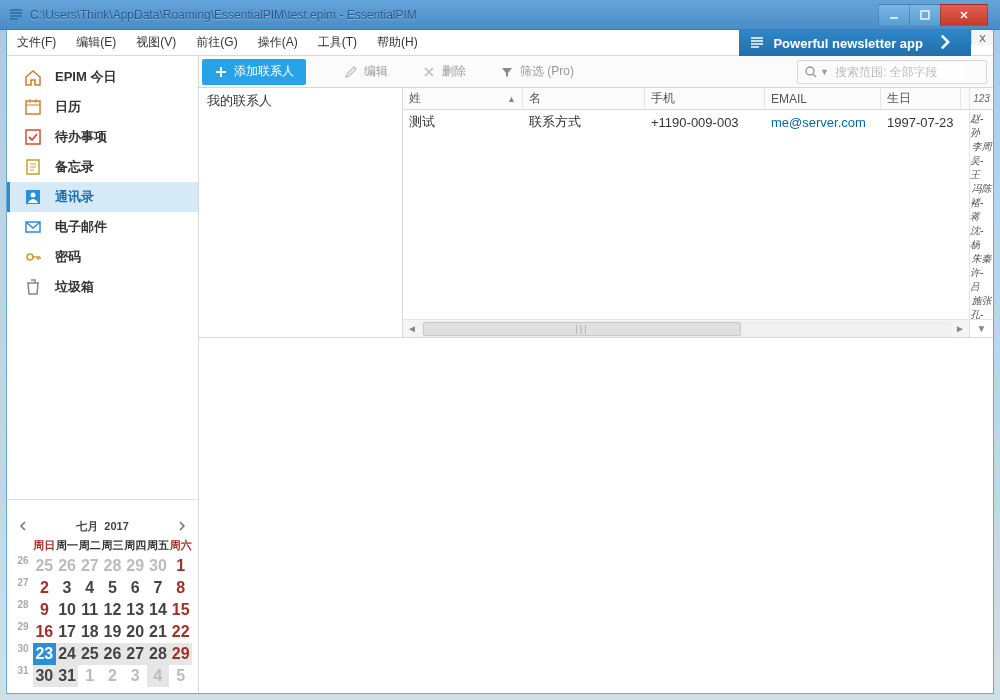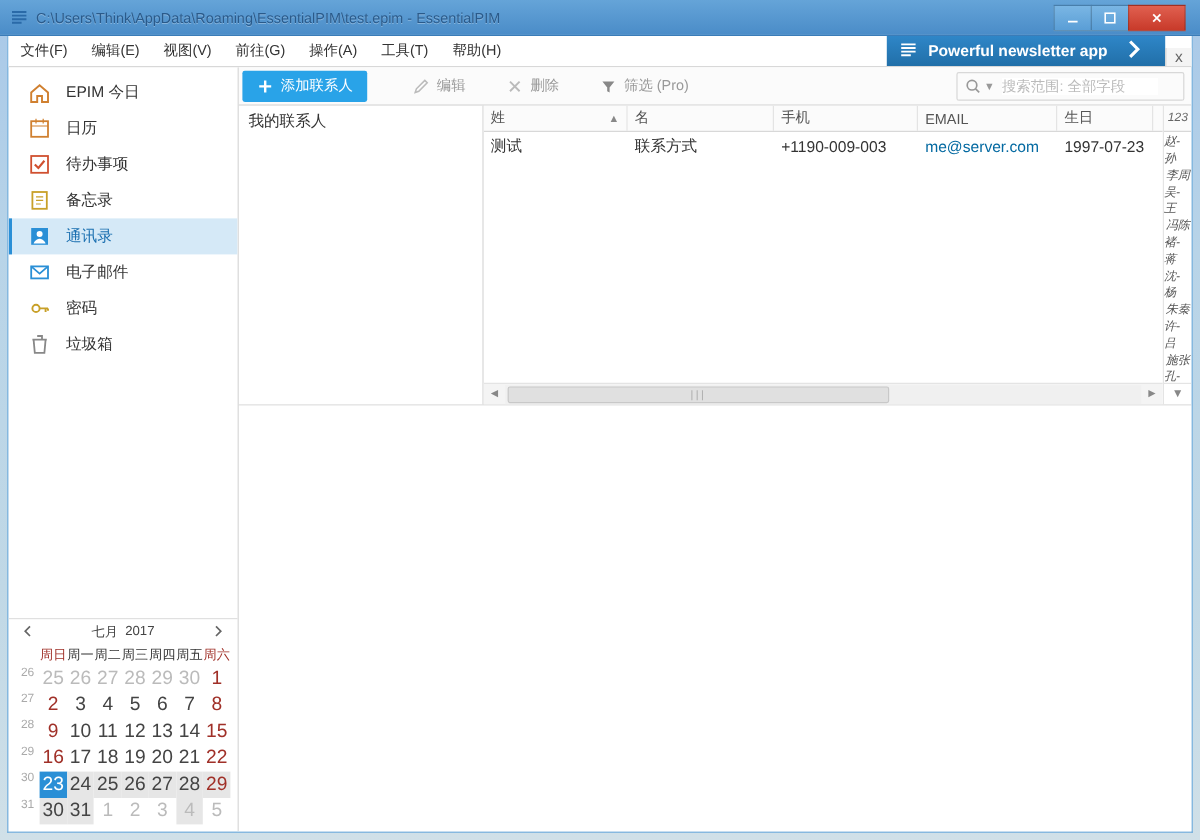--- a/index.html
+++ b/index.html
@@ -12,41 +12,41 @@
 .titlebar .title { flex: 1; font-size: 12px; color: #2a5a8a; text-shadow: 0 1px 0 rgba(255,255,255,0.3); }
 .win-btns { display: flex; }
 .win-btn { width: 32px; height: 22px; display: flex; align-items: center; justify-content: center; border: 1px solid rgba(0,0,0,0.2); background: linear-gradient(180deg,#7ab6e4,#5a9ed6); margin-left:-1px; }
 .win-btn.close { background: linear-gradient(180deg,#e06050,#c83a2a); width: 48px; border-top-right-radius:0; }
 .win-btn svg { width: 12px; height: 12px; }
 
 
 .frame { flex:1; margin: 0 6px 6px 6px; background:#fff; border:1px solid #6aa8d8; border-top:none; display:flex; flex-direction:column; overflow:hidden; }
 
 
-.menubar { height: 26px; display:flex; align-items:flex-end; border-bottom:1px solid #d8d8d8; background:#fff; }
+.menubar { height: 26px; display:flex; align-items:flex-start; border-bottom:1px solid #d8d8d8; background:#fff; }
 .menubar .menu-item { padding: 4px 10px; cursor:default; }
 .menubar .spacer { flex:1; }
 .banner { height: 26px; background:linear-gradient(180deg,#2f87c9,#216fa8); color:#fff; display:flex; align-items:center; padding:0 10px; font-weight:bold; font-size:13px; }
 .banner svg { width:16px; height:16px; margin-right:8px; }
 .banner .chev { margin-left:14px; }
 .banner-x { width:22px; display:flex; align-items:center; justify-content:center; border-left:1px solid #d0d0d0; color:#666; font-size:13px; background:#f4f4f4; }
 
 
 .main { flex:1; display:flex; overflow:hidden; }
 
 
-.left { width:192px; border-right:1px solid #d8d8d8; display:flex; flex-direction:column; }
+.left { width:192px; border-right:1px solid #d8d8d8; display:flex; flex-direction:column;font-weight:bold; }
 .nav { flex:1; padding-top:6px; overflow:hidden; }
 .nav-item { display:flex; align-items:center; height:30px; padding:0 10px 0 16px; cursor:default; }
 .nav-item.active { background:#d5e9f7; border-left:3px solid #2a8fd6; padding-left:13px; color:#1a6fb0; }
 .nav-item .icon { width:20px; height:20px; margin-right:12px; display:flex; align-items:center; justify-content:center; }
 .nav-item .lbl { font-size:13px; }
 
 
-.minical { border-top:1px solid #e0e0e0; padding:0 6px 6px 6px; font-size:11px; color:#444; }
+.minical { border-top:1px solid #e0e0e0; padding:16px 6px 6px 6px; font-size:11px; color:#444; }
 .minical-head { display:flex; align-items:center; justify-content:center; height:20px; position:relative; }
 .minical-head .nav-arrow { position:absolute; width:16px; height:16px; display:flex; align-items:center; justify-content:center; color:#666; cursor:default; }
 .minical-head .prev { left:2px; } .minical-head .next { right:2px; }
 .minical-grid { display:grid; grid-template-columns: 20px repeat(7,1fr); text-align:center; }
 .minical-grid .wk { color:#aaa; font-size:10px; }
 .minical-grid .dow { color:#333; font-size:11px; padding:2px 0; }
 .minical-grid .dow.sun,.minical-grid .dow.sat{ color:#a03028; }
 .minical-grid .d { padding:2px 0; font-size:16px; }
 .minical-grid .d.other { color:#bbb; }
 .minical-grid .d.weekend { color:#a03028; }

